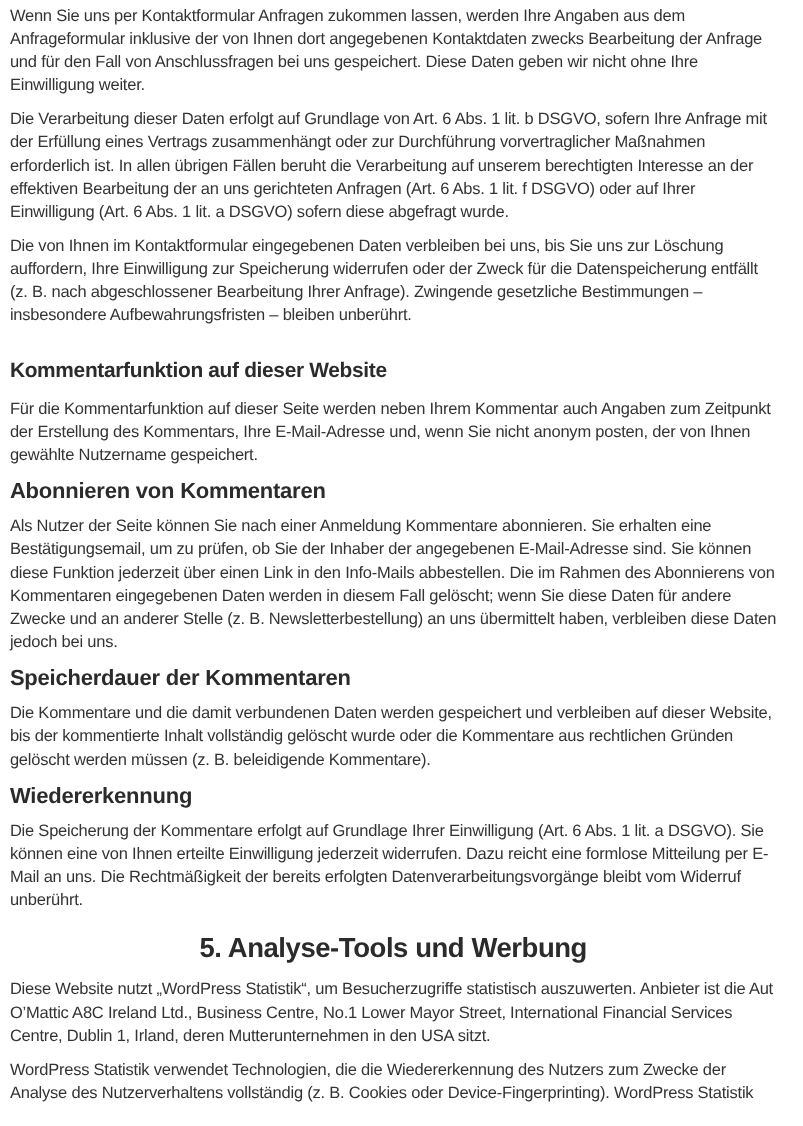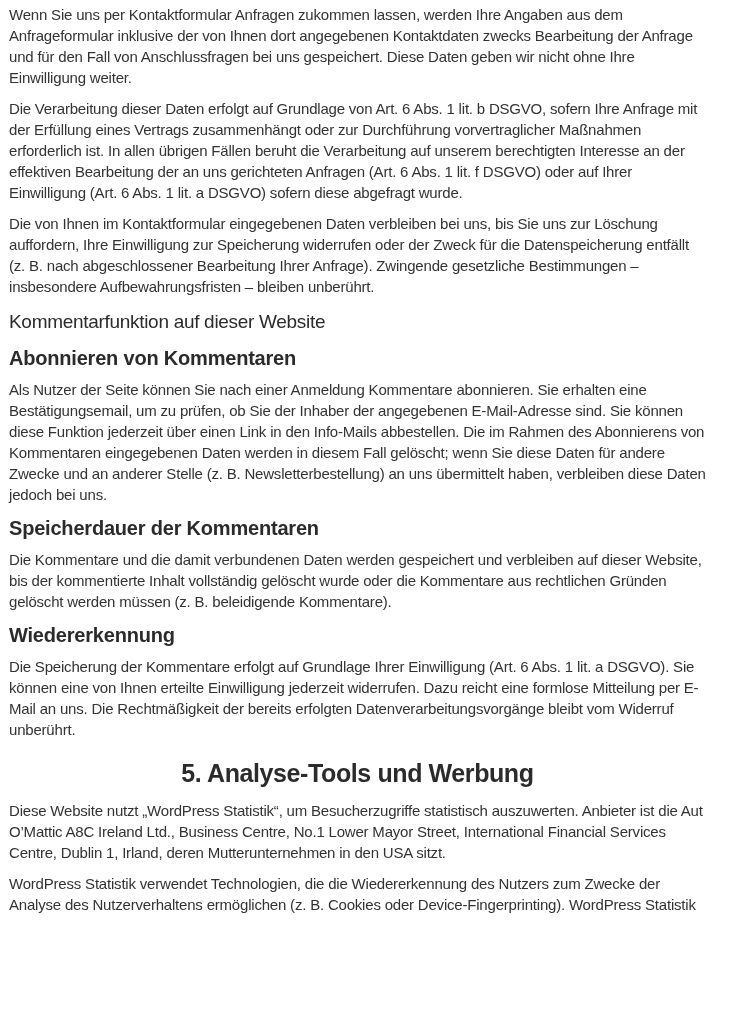--- a/index.html
+++ b/index.html
@@ -32,24 +32,24 @@
     line-height: 30px;
     font-weight: 700;
     color: #2b2b2b;
     letter-spacing: -0.4px;
     margin: 18px 0 12px 0;
     text-align: center;
   }
   h3.subsection-title {
     font-size: 19px;
     line-height: 26px;
-    font-weight: 400;
+    font-weight: 700;
     color: #2b2b2b;
     letter-spacing: -0.3px;
-    margin: 12px 0 10px 0;
+    margin: 28px 0 10px 0;
   }
   h4.minor-title {
     font-size: 20px;
     line-height: 22px;
     font-weight: 700;
     color: #2b2b2b;
     letter-spacing: -0.2px;
     margin: 12px 0 10px 0;
   }
 </style>
@@ -59,33 +59,34 @@
 <main class="page">
 
   <p>Wenn Sie uns per Kontaktformular Anfragen zukommen lassen, werden Ihre Angaben aus dem Anfrageformular inklusive der von Ihnen dort angegebenen Kontaktdaten zwecks Bearbeitung der Anfrage und für den Fall von Anschlussfragen bei uns gespeichert. Diese Daten geben wir nicht ohne Ihre Einwilligung weiter.</p>
 
   <p>Die Verarbeitung dieser Daten erfolgt auf Grundlage von Art. 6 Abs. 1 lit. b DSGVO, sofern Ihre Anfrage mit der Erfüllung eines Vertrags zusammenhängt oder zur Durchführung vorvertraglicher Maßnahmen erforderlich ist. In allen übrigen Fällen beruht die Verarbeitung auf unserem berechtigten Interesse an der effektiven Bearbeitung der an uns gerichteten Anfragen (Art. 6 Abs. 1 lit. f DSGVO) oder auf Ihrer Einwilligung (Art. 6 Abs. 1 lit. a DSGVO) sofern diese abgefragt wurde.</p>
 
   <p>Die von Ihnen im Kontaktformular eingegebenen Daten verbleiben bei uns, bis Sie uns zur Löschung auffordern, Ihre Einwilligung zur Speicherung widerrufen oder der Zweck für die Datenspeicherung entfällt (z. B. nach abgeschlossener Bearbeitung Ihrer Anfrage). Zwingende gesetzliche Bestimmungen – insbesondere Aufbewahrungsfristen – bleiben unberührt.</p>
 
   <h3 class="subsection-title">Kommentarfunktion auf dieser Website</h3>
 
+  <p>Für die Kommentarfunktion auf dieser Seite werden neben Ihrem Kommentar auch Angaben zum Zeitpunkt der Erstellung des Kommentars, Ihre E-Mail-Adresse und, wenn Sie nicht anonym posten, der von Ihnen gewählte Nutzername gespeichert.</p>
 
   <h4 class="minor-title">Abonnieren von Kommentaren</h4>
 
   <p>Als Nutzer der Seite können Sie nach einer Anmeldung Kommentare abonnieren. Sie erhalten eine Bestätigungsemail, um zu prüfen, ob Sie der Inhaber der angegebenen E-Mail-Adresse sind. Sie können diese Funktion jederzeit über einen Link in den Info-Mails abbestellen. Die im Rahmen des Abonnierens von Kommentaren eingegebenen Daten werden in diesem Fall gelöscht; wenn Sie diese Daten für andere Zwecke und an anderer Stelle (z. B. Newsletterbestellung) an uns übermittelt haben, verbleiben diese Daten jedoch bei uns.</p>
 
   <h4 class="minor-title">Speicherdauer der Kommentaren</h4>
 
   <p>Die Kommentare und die damit verbundenen Daten werden gespeichert und verbleiben auf dieser Website, bis der kommentierte Inhalt vollständig gelöscht wurde oder die Kommentare aus rechtlichen Gründen gelöscht werden müssen (z. B. beleidigende Kommentare).</p>
 
   <h4 class="minor-title">Wiedererkennung</h4>
 
   <p>Die Speicherung der Kommentare erfolgt auf Grundlage Ihrer Einwilligung (Art. 6 Abs. 1 lit. a DSGVO). Sie können eine von Ihnen erteilte Einwilligung jederzeit widerrufen. Dazu reicht eine formlose Mitteilung per E-Mail an uns. Die Rechtmäßigkeit der bereits erfolgten Datenverarbeitungsvorgänge bleibt vom Widerruf unberührt.</p>
 
   <h2 class="section-title">5. Analyse-Tools und Werbung</h2>
 
 
   <p>Diese Website nutzt „WordPress Statistik“, um Besucherzugriffe statistisch auszuwerten. Anbieter ist die Aut O’Mattic A8C Ireland Ltd., Business Centre, No.1 Lower Mayor Street, International Financial Services Centre, Dublin 1, Irland, deren Mutterunternehmen in den USA sitzt.</p>
 
-  <p>WordPress Statistik verwendet Technologien, die die Wiedererkennung des Nutzers zum Zwecke der Analyse des Nutzerverhaltens ermöglichen (z. B. Cookies oder Device-Fingerprinting). WordPress Statistik</p>
+  <p>WordPress Statistik verwendet Technologien, die die Wiedererkennung des Nutzers zum Zwecke der Analyse des Nutzerverhaltens vollständig (z. B. Cookies oder Device-Fingerprinting). WordPress Statistik</p>
 
 </main>
 
 </body></html>

